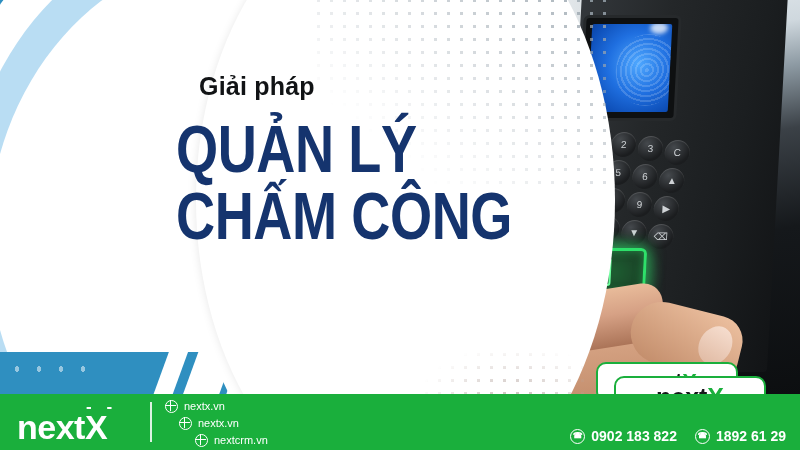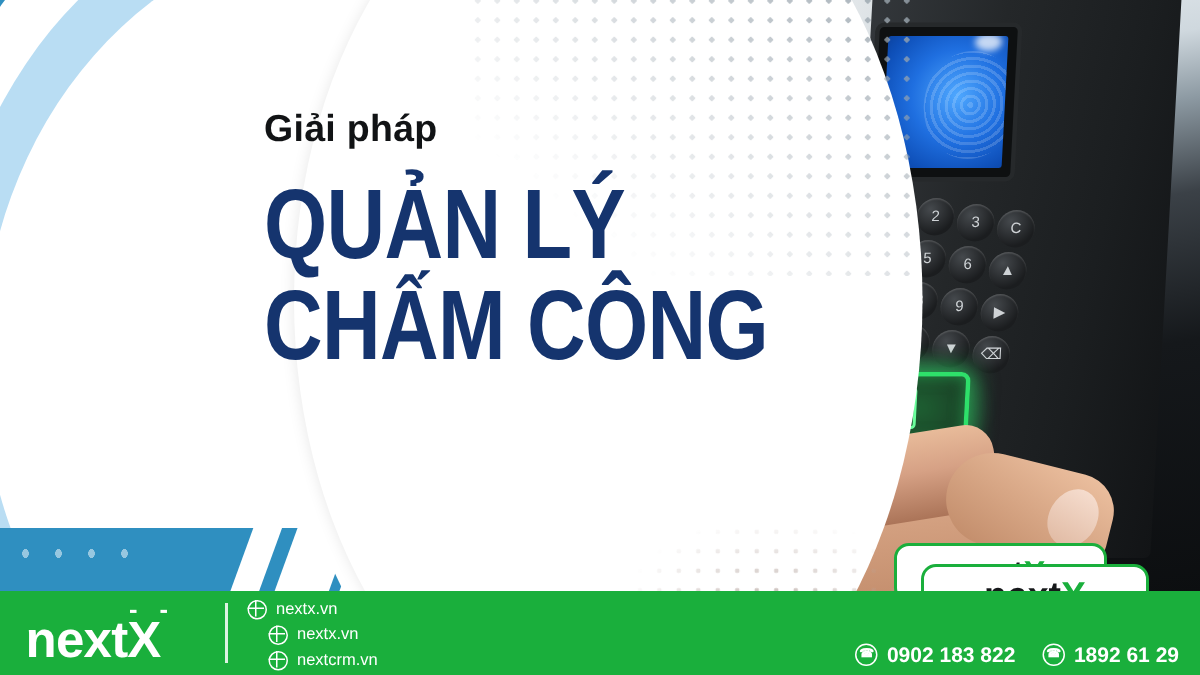--- a/index.html
+++ b/index.html
@@ -202,20 +202,21 @@
     pointer-events:none;
   }
 
   
   .copy{
     position:absolute;left:176px;top:72px;width:360px;
   }
   .eyebrow{
     font-size:25px;font-weight:bold;color:#111315;letter-spacing:.2px;
     font-family:"Liberation Sans",sans-serif;
+    margin-left:23px;
   }
   .head{
     margin-top:18px;
     font-family:"Liberation Sans Narrow","Liberation Sans",sans-serif;
     color:#15346e;
     font-weight:bold;
     font-size:66px;
     line-height:.92;
     letter-spacing:-.5px;
     transform:scaleX(.82);
@@ -246,21 +247,21 @@
     position:absolute;left:165px;top:4px;
   }
   .site{
     display:flex;align-items:center;gap:6px;
     color:#ffffff;font-size:11px;line-height:16px;
     font-family:"Liberation Sans",sans-serif;
     margin-bottom:1px;
   }
   .site.i1{margin-left:0px;}
   .site.i2{margin-left:14px;}
-  .site.i3{margin-left:14px;justify-content:flex-end;}
+  .site.i3{margin-left:30px;justify-content:flex-end;}
   .globe{
     width:11px;height:11px;border:1px solid #fff;border-radius:50%;
     position:relative;display:inline-block;flex:0 0 auto;
   }
   .globe:before{
     content:"";position:absolute;left:-1px;top:4px;width:11px;height:1px;background:#fff;
   }
   .globe:after{
     content:"";position:absolute;left:4px;top:-1px;width:1px;height:11px;background:#fff;
   }

